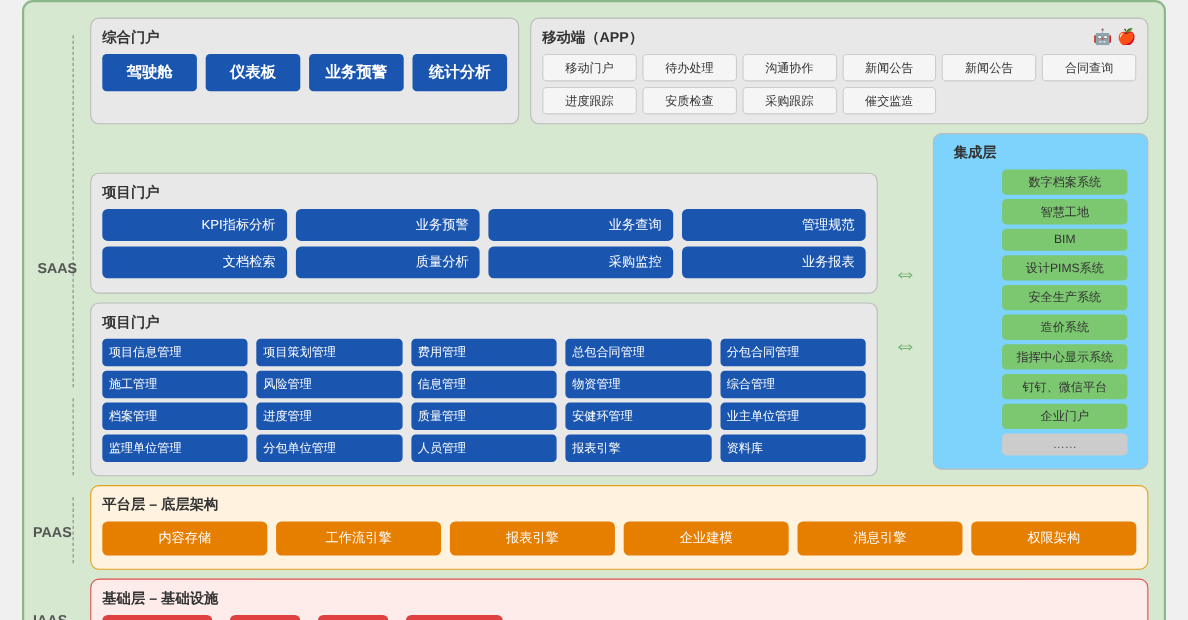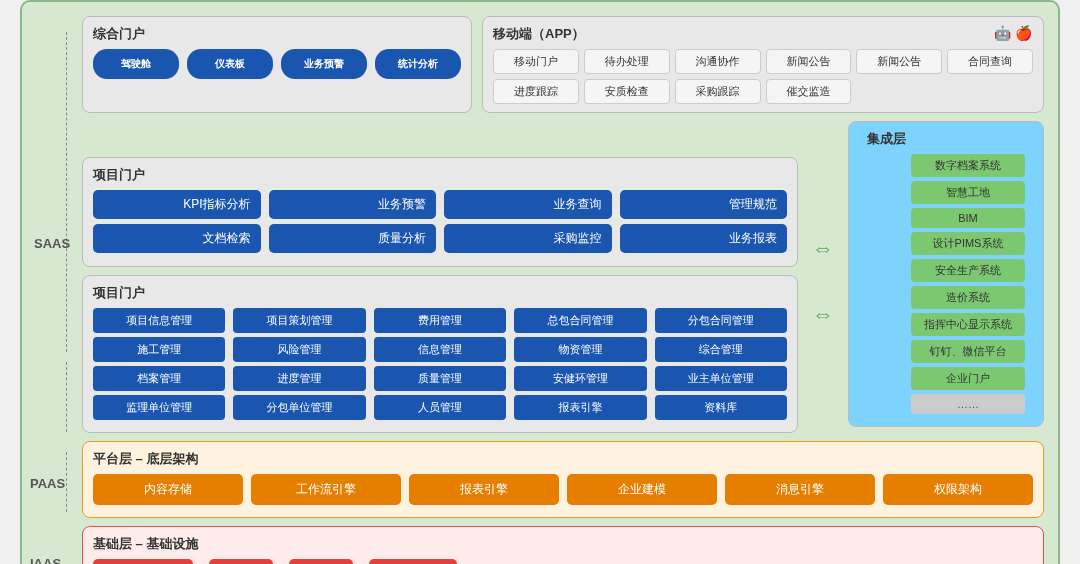--- a/index.html
+++ b/index.html
@@ -68,23 +68,23 @@
     
     .btn-row {
       display: flex;
       gap: 8px;
       margin-bottom: 4px;
     }
     .btn-blue {
       background: #1a56b0;
       color: white;
       border: none;
-      border-radius: 14px;
+      border-radius: 4px;
       padding: 8px 6px;
-      font-size: 10px;
+      font-size: 14px;
       font-weight: bold;
       cursor: pointer;
       flex: 1;
       text-align: center;
     }
     
     .mobile-grid {
       display: grid;
       grid-template-columns: repeat(6, 1fr);
       gap: 5px;
@@ -125,21 +125,21 @@
     }
     .btn-blue-small {
       background: #1a56b0;
       color: white;
       border: none;
       border-radius: 4px;
       padding: 5px 6px;
       font-size: 11px;
       cursor: pointer;
       flex: 1;
-      text-align: center;
+      text-align: left;
     }
     
     .section-paas {
       margin-bottom: 8px;
       background: #fff3e0;
       border-color: #e6a020;
     }
     .btn-orange {
       background: #e67e00;
       color: white;

